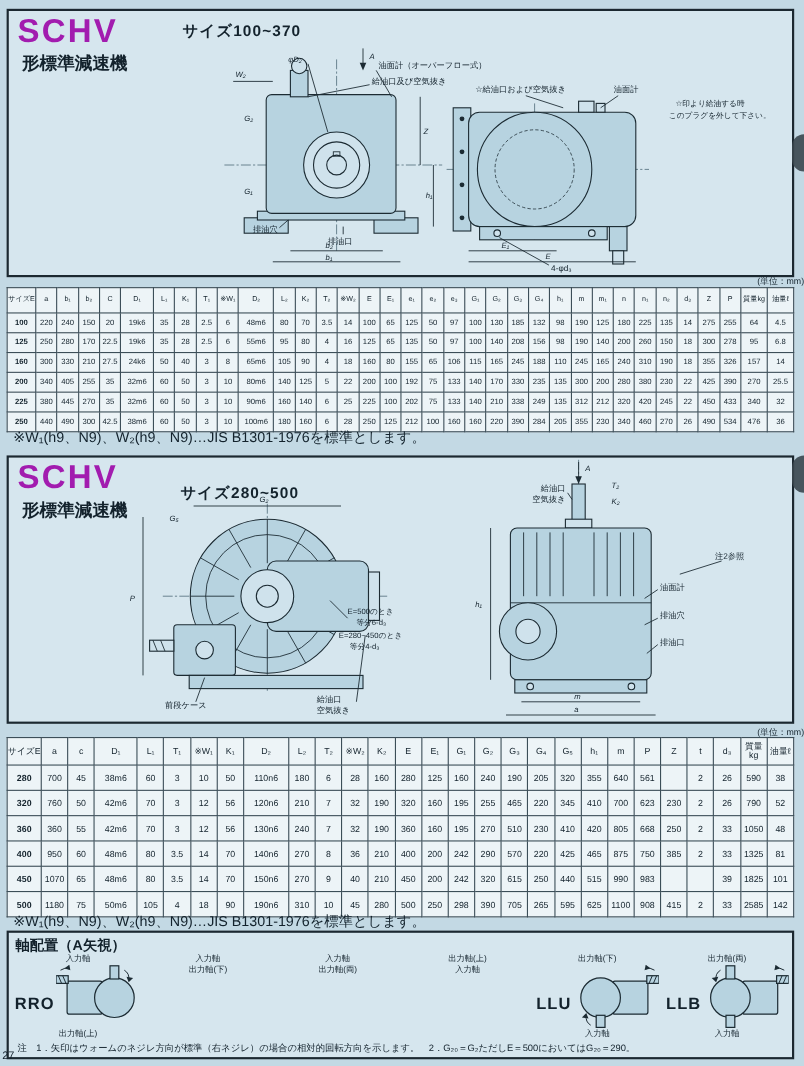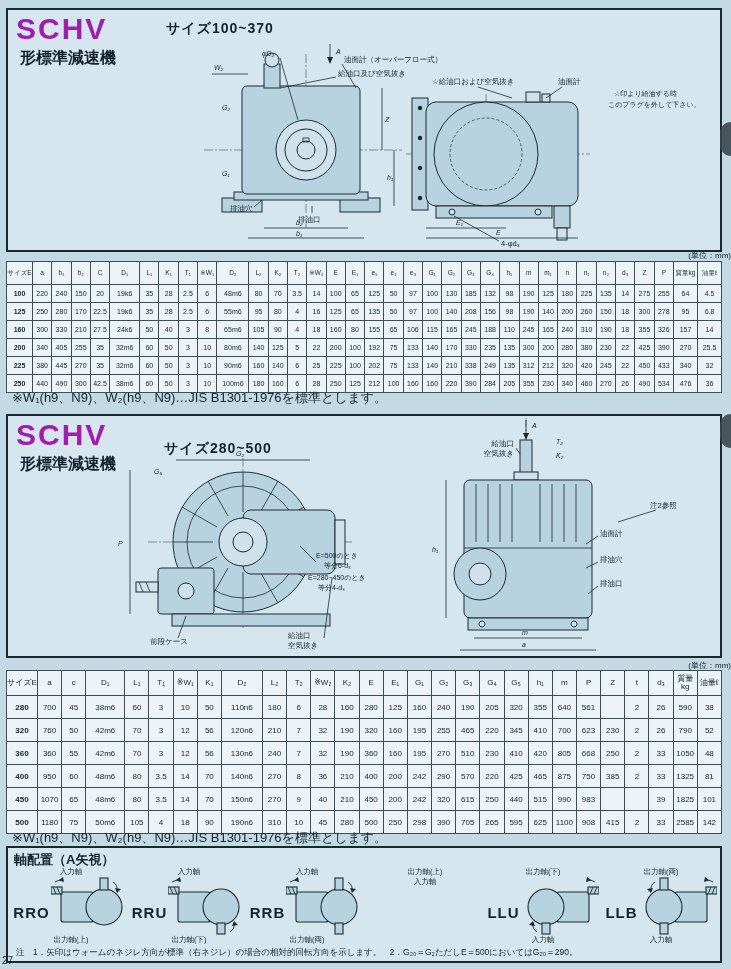--- a/index.html
+++ b/index.html
@@ -762,60 +762,25 @@
             <path d="M4,5 q4,-3 8,-1"></path>
               <path class="hd" d="M13,5 l-1,-5 -4,3 z"></path>
           </g>
         </svg>
       </div>
       <div class="botlab">出力軸(上)</div>
     </div>
 
     <div class="arr">
       <div class="toplab">入力軸</div>
-      <div class="row">
-        <span class="code">RRU</span>
-        <svg width="78" height="58" viewBox="0 0 78 58">
-          <g class="arrg">
-            <rect x="10" y="15" width="32" height="30" rx="2"></rect>
-            <circle cx="53" cy="30" r="18"></circle>
-            <rect x="49" y="46" width="8" height="11"></rect>
-            <rect x="0" y="10" width="11" height="7"></rect>
-            <line x1="2" y1="10" x2="5" y2="17"></line>
-              <line x1="6" y1="10" x2="9" y2="17"></line>
-            <path d="M62,55 q5,-3 4,-9"></path>
-              <path class="hd" d="M66,44 l4,4 -6,1 z"></path>
-            <path d="M4,5 q4,-3 8,-1"></path>
-              <path class="hd" d="M13,5 l-1,-5 -4,3 z"></path>
-          </g>
-        </svg>
-      </div>
       <div class="botlab">出力軸(下)</div>
     </div>
 
     <div class="arr">
       <div class="toplab">入力軸</div>
-      <div class="row">
-        <span class="code">RRB</span>
-        <svg width="78" height="58" viewBox="0 0 78 58">
-          <g class="arrg">
-            <rect x="10" y="15" width="32" height="30" rx="2"></rect>
-            <circle cx="53" cy="30" r="18"></circle>
-            <rect x="49" y="1" width="8" height="12"></rect>
-            <rect x="49" y="46" width="8" height="11"></rect>
-            <rect x="0" y="10" width="11" height="7"></rect>
-            <line x1="2" y1="10" x2="5" y2="17"></line>
-              <line x1="6" y1="10" x2="9" y2="17"></line>
-            <path d="M62,5 q5,3 4,9"></path>
-              <path class="hd" d="M66,16 l4,-4 -6,-1 z"></path>
-            <path d="M4,5 q4,-3 8,-1"></path>
-              <path class="hd" d="M13,5 l-1,-5 -4,3 z"></path>
-          </g>
-        </svg>
-      </div>
       <div class="botlab">出力軸(両)</div>
     </div>
 
     <div class="arr">
       <div class="toplab">出力軸(上)</div>
       <div class="botlab">入力軸</div>
     </div>
 
     <div class="arr">
       <div class="toplab">出力軸(下)</div>

